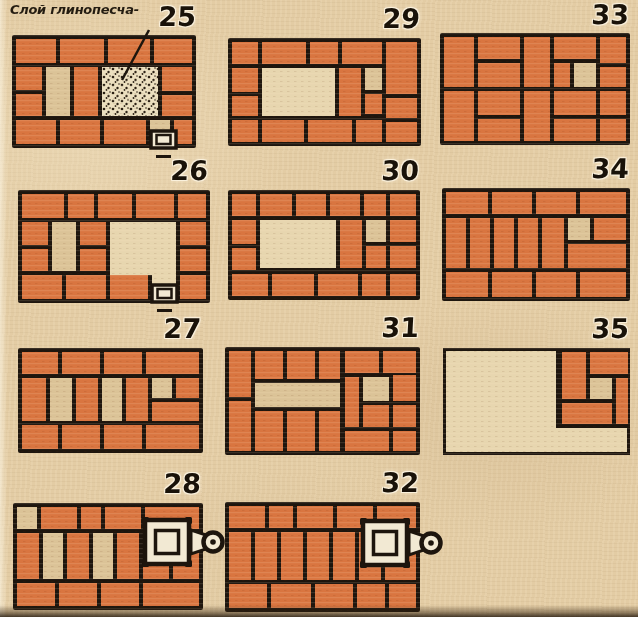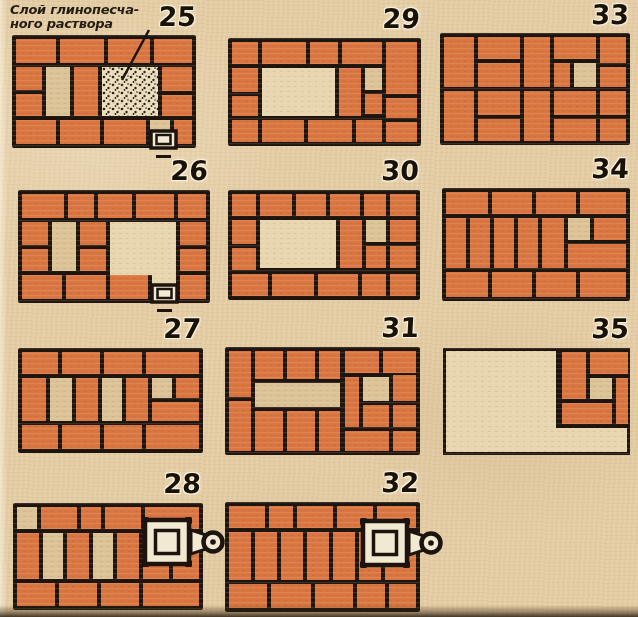--- a/index.html
+++ b/index.html
@@ -34,21 +34,20 @@
     background:linear-gradient(to bottom, rgba(60,42,20,0), rgba(55,38,18,.45) 60%, rgba(28,18,8,.8));}
   .edge-left{position:absolute;left:0;top:0;bottom:0;width:7px;
     background:linear-gradient(to right, rgba(255,250,235,.55), rgba(255,250,235,0));}
 </style>
 </head>
 <body>
 
 <div class="page">
   <div class="annotation">
     <div>Слой глинопесча-</div>
-    <div>ного раствора</div>
   </div>
 
   <div>
       <div class="plan" style="left: 12px; top: 35px; width: 184px; height: 113px;">
         <svg viewBox="0 0 184 113" width="184" height="113">
           <defs>
             <pattern id="g25" width="7" height="5" patternUnits="userSpaceOnUse">
               <rect x="0" y="0" width="7" height="1.2" fill="rgba(255,232,200,0.13)"></rect>
               <rect x="3" y="3" width="2.5" height="1" fill="rgba(95,40,8,0.10)"></rect>
             </pattern>

